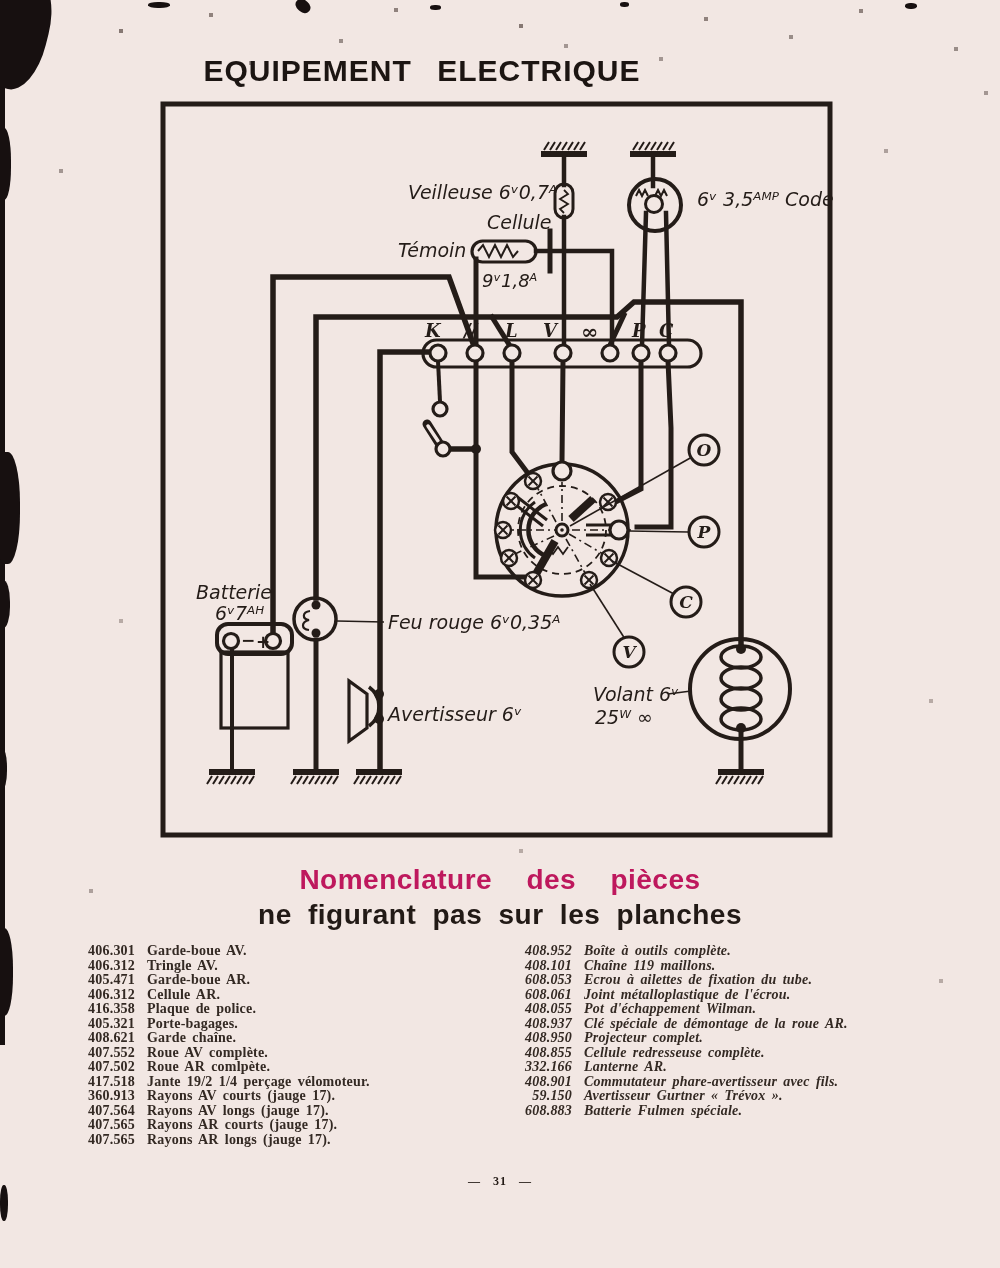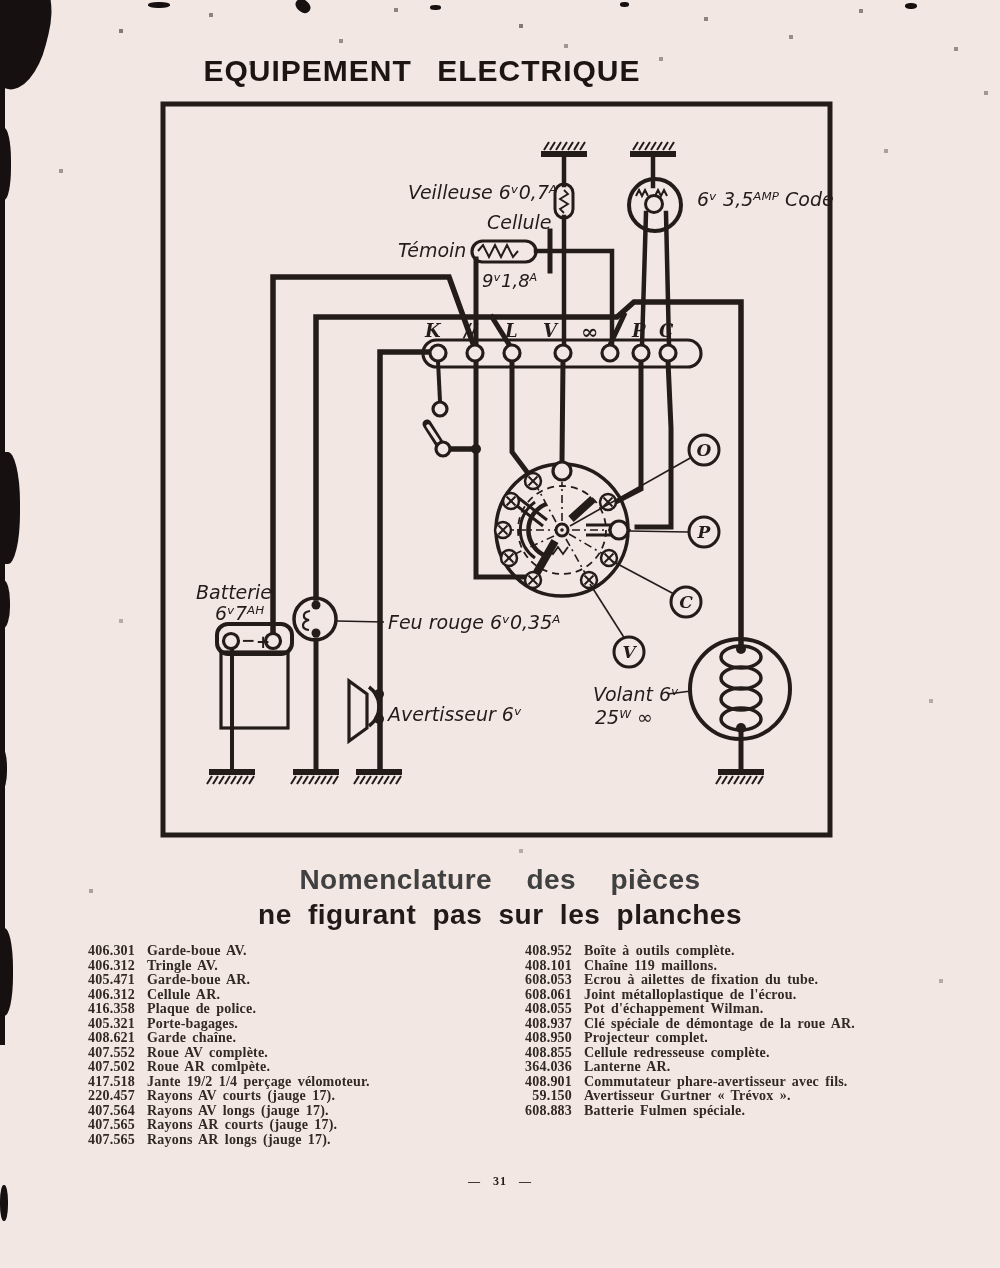--- a/index.html
+++ b/index.html
@@ -18,32 +18,32 @@
   .abs{position:absolute;}
   
   .page-title{
     left:0;top:54px;width:844px;text-align:center;
     font-size:30px;font-weight:bold;letter-spacing:1px;word-spacing:16px;
     color:#1c1512;
   }
   .nom-line1{
     left:0;top:864px;width:1000px;text-align:center;
     font-size:28px;font-weight:bold;word-spacing:26px;letter-spacing:.5px;
-    color:#404040;
+    color:#be185d;
   }
   .nom-line2{
     left:0;top:899px;width:1000px;text-align:center;
     font-size:28px;font-weight:bold;word-spacing:8px;letter-spacing:.5px;
     color:#221a16;
   }
   
   .parts-col{top:944px;font-family:"Liberation Serif",serif;font-weight:bold;
     font-size:14px;line-height:14.5px;letter-spacing:.2px;word-spacing:2.5px;color:#332923;}
   #parts-left{left:75px;width:430px;}
-  #parts-right{left:512px;width:470px;}
+  #parts-right{left:512px;width:470px;font-style:italic;}
   .part-row{display:flex;}
   .part-ref{width:60px;text-align:right;margin-right:12px;flex:none;}
   .part-desc{white-space:nowrap;}
   .page-number{
     left:0;top:1174px;width:1000px;text-align:center;
     font-family:"Liberation Serif",serif;font-weight:bold;font-size:12px;
     letter-spacing:1px;word-spacing:8px;color:#241b16;
   }
   
   svg text{fill:var(--ink);}
@@ -313,21 +313,21 @@
     </div>
     <div class="part-row">
       <span class="part-ref">407.502</span>
       <span class="part-desc">Roue AR comlpète.</span>
     </div>
     <div class="part-row">
       <span class="part-ref">417.518</span>
       <span class="part-desc">Jante 19/2 1/4 perçage vélomoteur.</span>
     </div>
     <div class="part-row">
-      <span class="part-ref">220.457</span>
+      <span class="part-ref">360.913</span>
       <span class="part-desc">Rayons AV courts (jauge 17).</span>
     </div>
     <div class="part-row">
       <span class="part-ref">407.564</span>
       <span class="part-desc">Rayons AV longs (jauge 17).</span>
     </div>
     <div class="part-row">
       <span class="part-ref">407.565</span>
       <span class="part-desc">Rayons AR courts (jauge 17).</span>
     </div>
@@ -363,21 +363,21 @@
     </div>
     <div class="part-row">
       <span class="part-ref">408.950</span>
       <span class="part-desc">Projecteur complet.</span>
     </div>
     <div class="part-row">
       <span class="part-ref">408.855</span>
       <span class="part-desc">Cellule redresseuse complète.</span>
     </div>
     <div class="part-row">
-      <span class="part-ref">364.036</span>
+      <span class="part-ref">332.166</span>
       <span class="part-desc">Lanterne AR.</span>
     </div>
     <div class="part-row">
       <span class="part-ref">408.901</span>
       <span class="part-desc">Commutateur phare-avertisseur avec fils.</span>
     </div>
     <div class="part-row">
       <span class="part-ref">59.150</span>
       <span class="part-desc">Avertisseur Gurtner « Trévox ».</span>
     </div>

